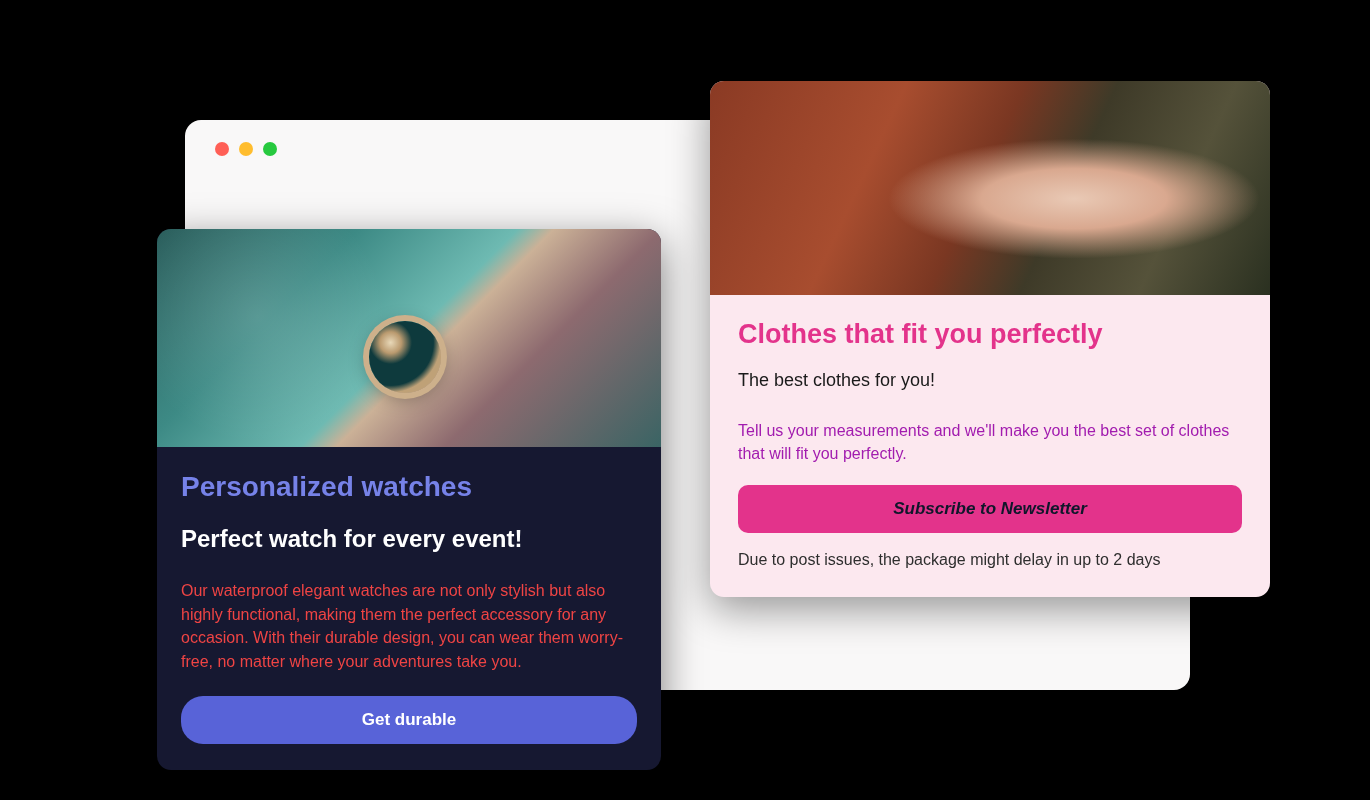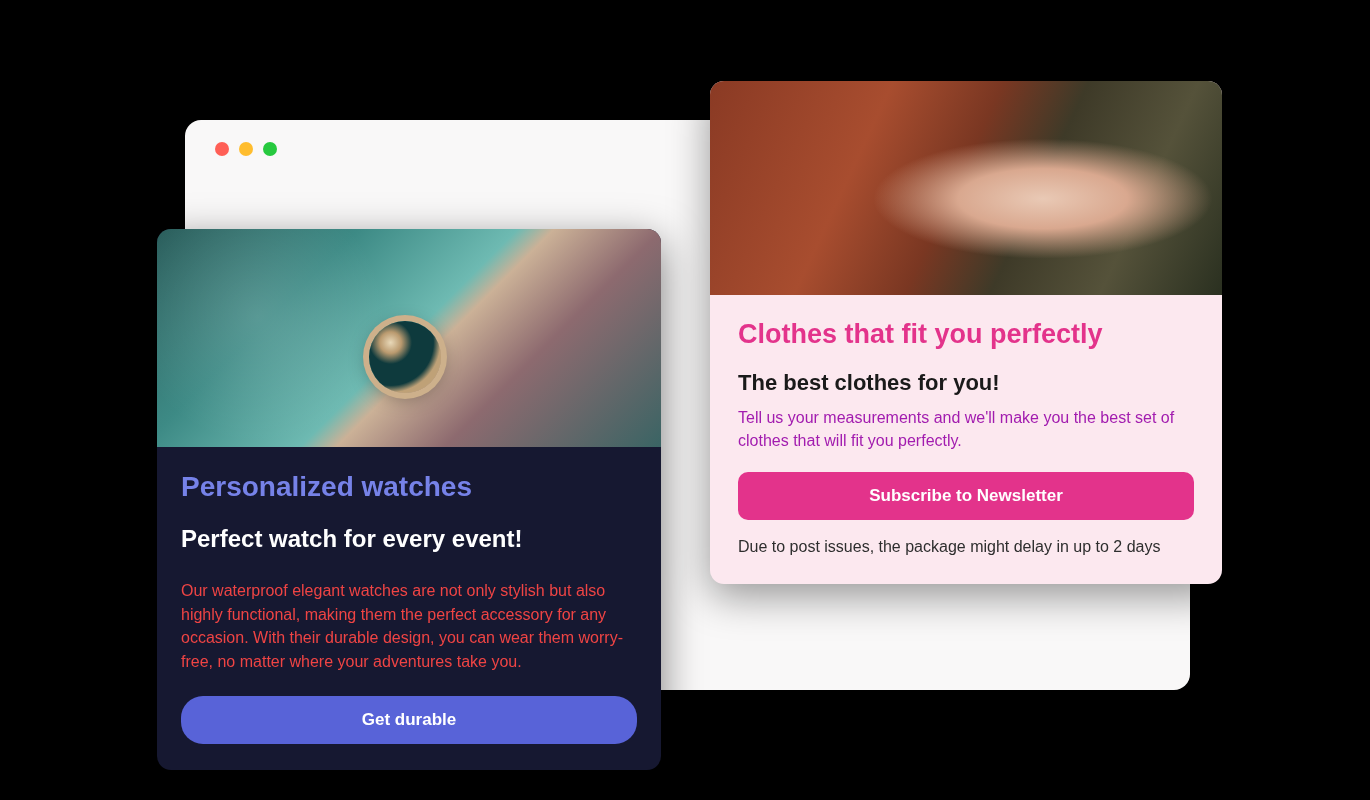--- a/index.html
+++ b/index.html
@@ -102,21 +102,21 @@
     font-size: 17px;
     font-weight: 600;
     cursor: pointer;
   }
 
   
   .card-right {
     position: absolute;
     left: 710px;
     top: 81px;
-    width: 512px;
+    width: 560px;
     background: #fce8ef;
     border-radius: 14px;
     overflow: hidden;
     box-shadow: 0 12px 40px rgba(0,0,0,0.4);
     z-index: 2;
   }
   .card-right .hero {
     width: 100%;
     height: 214px;
     background:
@@ -128,41 +128,42 @@
     padding: 24px 28px 28px 28px;
   }
   .card-right h1 {
     color: #e3338b;
     font-size: 27px;
     font-weight: 800;
     margin-bottom: 20px;
   }
   .card-right h2 {
     color: #1a1a1a;
-    font-size: 22px;
-    font-weight: 700;
-    margin-bottom: 10px;
+    font-size: 18px;
+    font-weight: 400;
+    margin-bottom: 28px;
   }
   .card-right p {
     color: #a21caf;
     font-size: 16px;
     line-height: 1.45;
     margin-bottom: 20px;
   }
   .card-right .cta {
     width: 100%;
     background: #e3338b;
-    color: #ffffff;
+    color: #0f172a;
     border: none;
     border-radius: 10px;
     padding: 14px 0;
     font-size: 17px;
     font-weight: 600;
     cursor: pointer;
     margin-bottom: 18px;
+    font-style: italic;
   }
   .card-right .note {
     color: #2e2e2e;
     font-size: 16px;
   }
 </style>
 </head>
 <body>
 
 <div class="browser-window">

